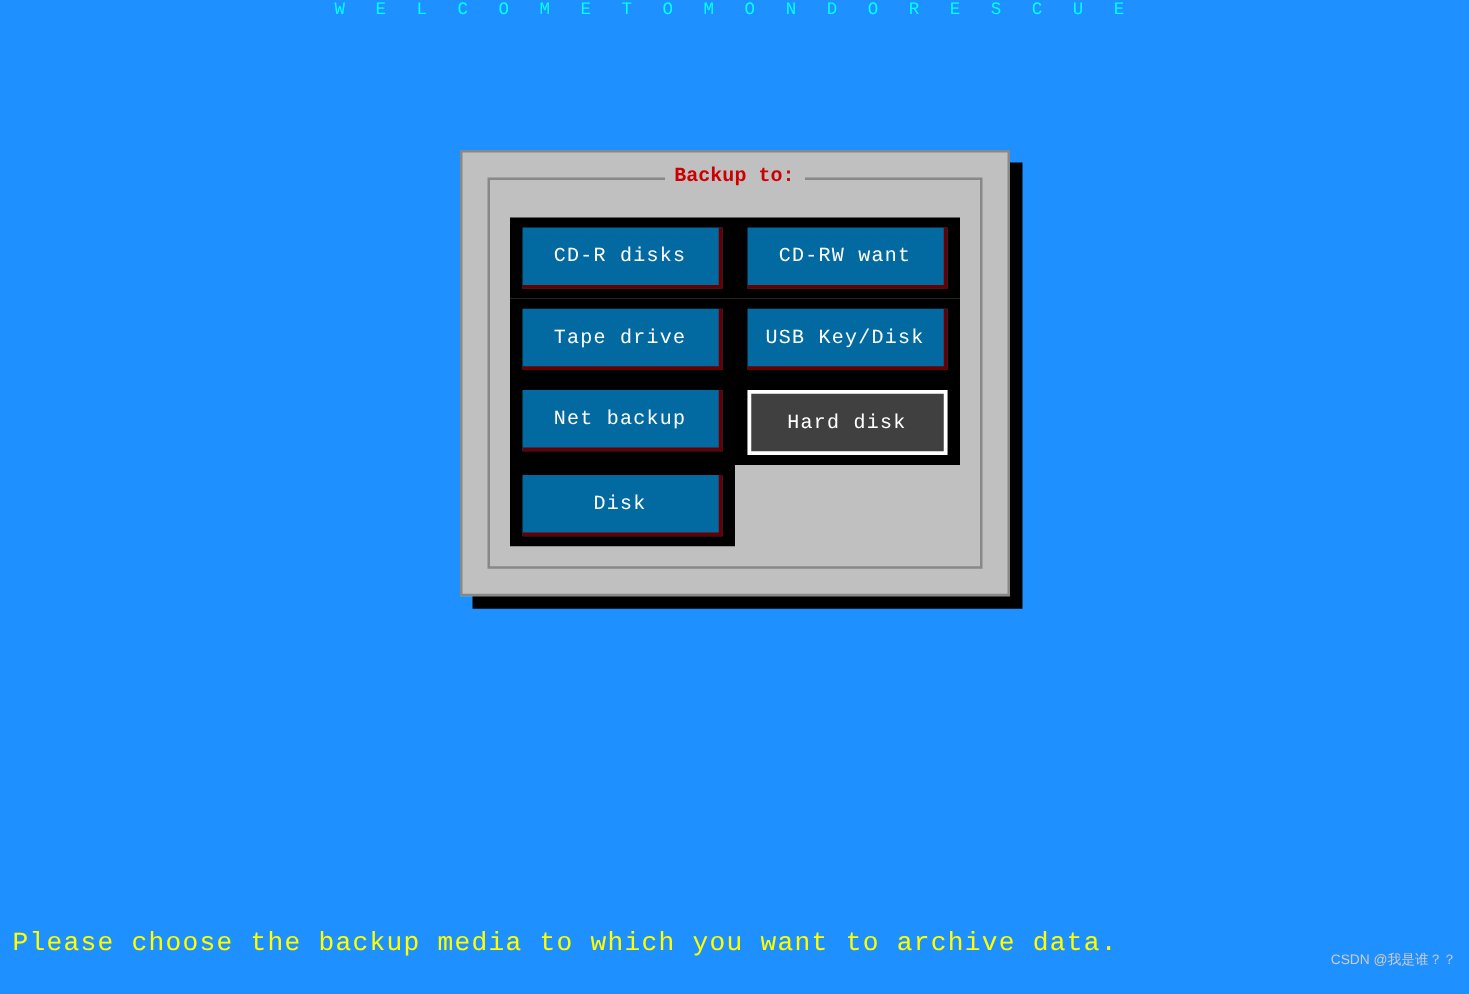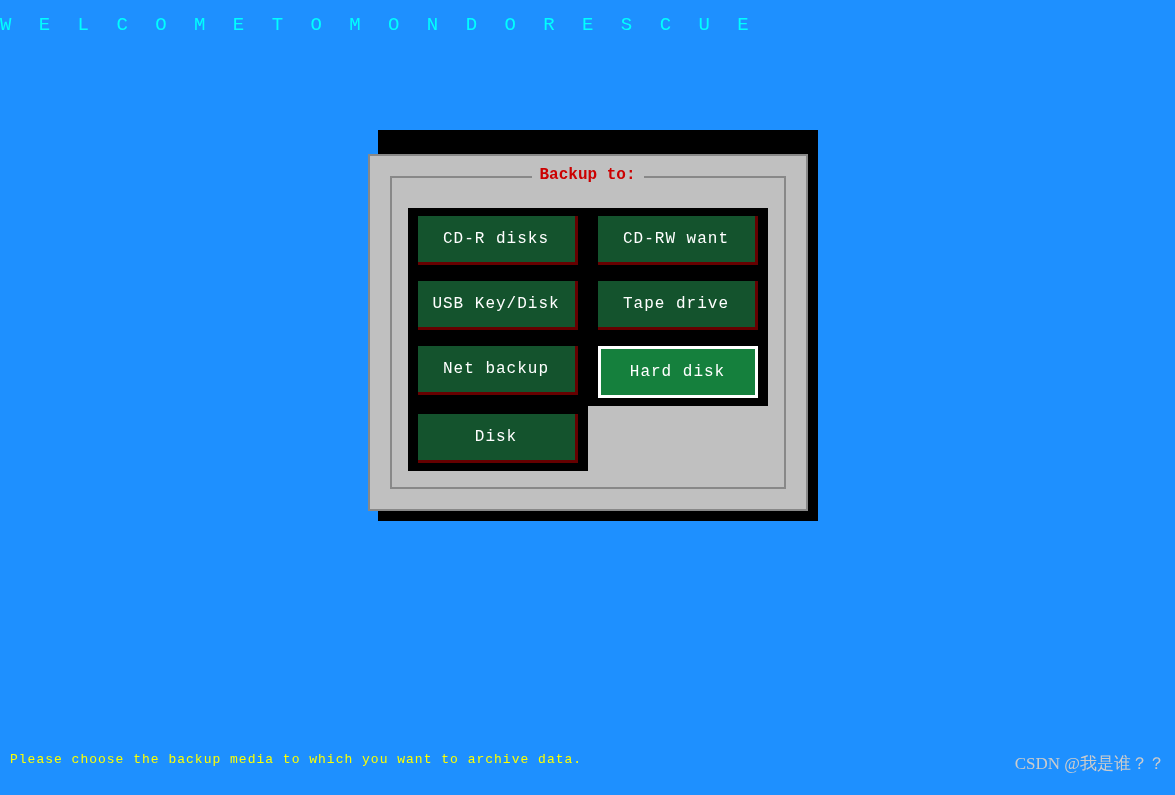--- a/index.html
+++ b/index.html
@@ -11,25 +11,24 @@
     body {
       width: 1175px;
       height: 795px;
       background-color: #1e90ff;
       font-family: 'Courier New', Courier, monospace;
       overflow: hidden;
       position: relative;
     }
 
     .header-title {
-      text-align: left;
+      text-align: center;
       color: #00ffff;
-      font-size: 19px;
+      font-size: 14px;
       letter-spacing: 8px;
-      padding-top: 14px;
       font-weight: normal;
     }
 
     .dialog-wrapper {
       position: absolute;
       top: 120px;
       left: 50%;
       transform: translateX(-50%);
       width: 440px;
     }
@@ -43,21 +42,20 @@
       height: 100%;
       background-color: #000;
     }
 
     .dialog-box {
       position: relative;
       background-color: #c0c0c0;
       border: 2px solid #888;
       padding: 20px 20px 20px 20px;
       z-index: 1;
-      margin-top: 34px;
     }
 
     .dialog-legend {
       position: absolute;
       top: -12px;
       left: 50%;
       transform: translateX(-50%);
       background-color: #c0c0c0;
       padding: 0 8px;
       color: #cc0000;
@@ -80,55 +78,55 @@
     }
 
     .button-cell {
       padding: 8px 10px;
       background-color: #000;
     }
 
     .btn {
       display: block;
       width: 100%;
-      background-color: #14532d;
+      background-color: #0369a1;
       color: #ffffff;
       border: none;
       border-bottom: 3px solid #660000;
       border-right: 3px solid #660000;
       font-family: 'Courier New', Courier, monospace;
       font-size: 16px;
       padding: 14px 10px;
       cursor: pointer;
       text-align: center;
       letter-spacing: 1px;
     }
 
     .btn-selected {
-      background-color: #15803d;
+      background-color: #404040;
       color: #ffffff;
       border: 3px solid #ffffff;
     }
 
     .bottom-text {
       position: absolute;
       bottom: 28px;
       left: 10px;
       color: #ffff00;
-      font-size: 13px;
+      font-size: 21px;
       letter-spacing: 1px;
     }
 
     .watermark {
       position: absolute;
       bottom: 20px;
       right: 10px;
       color: #cccccc;
-      font-size: 17px;
-      font-family: Liberation Serif, serif;
+      font-size: 11px;
+      font-family: Liberation Sans, sans-serif;
     }
   </style>
 </head>
 <body>
 
 <h1 class="header-title">W E L C O M E   T O   M O N D O   R E S C U E</h1>
 
 <div class="dialog-wrapper">
   <div class="dialog-shadow"></div>
   <div class="dialog-box">
@@ -140,25 +138,25 @@
         <div class="button-cell">
           <button class="btn">CD-R disks</button>
         </div>
 
         <div class="button-cell">
           <button class="btn">CD-RW want</button>
         </div>
 
 
         <div class="button-cell">
-          <button class="btn">USB Key/Disk</button>
+          <button class="btn">Tape drive</button>
         </div>
 
         <div class="button-cell">
-          <button class="btn">Tape drive</button>
+          <button class="btn">USB Key/Disk</button>
         </div>
 
         <div class="button-cell">
           <button class="btn">Net backup</button>
         </div>
 
         <div class="button-cell">
           <button class="btn btn-selected">Hard disk</button>
         </div>
 

